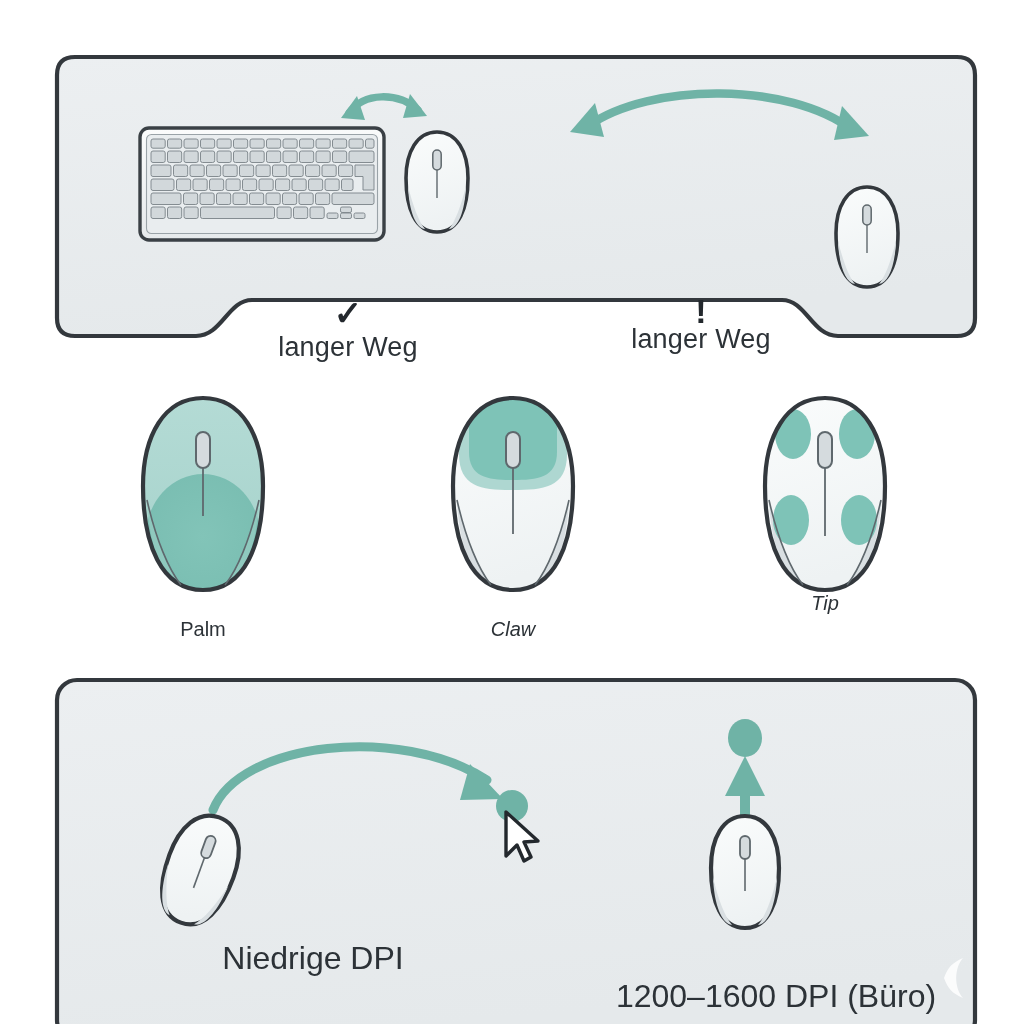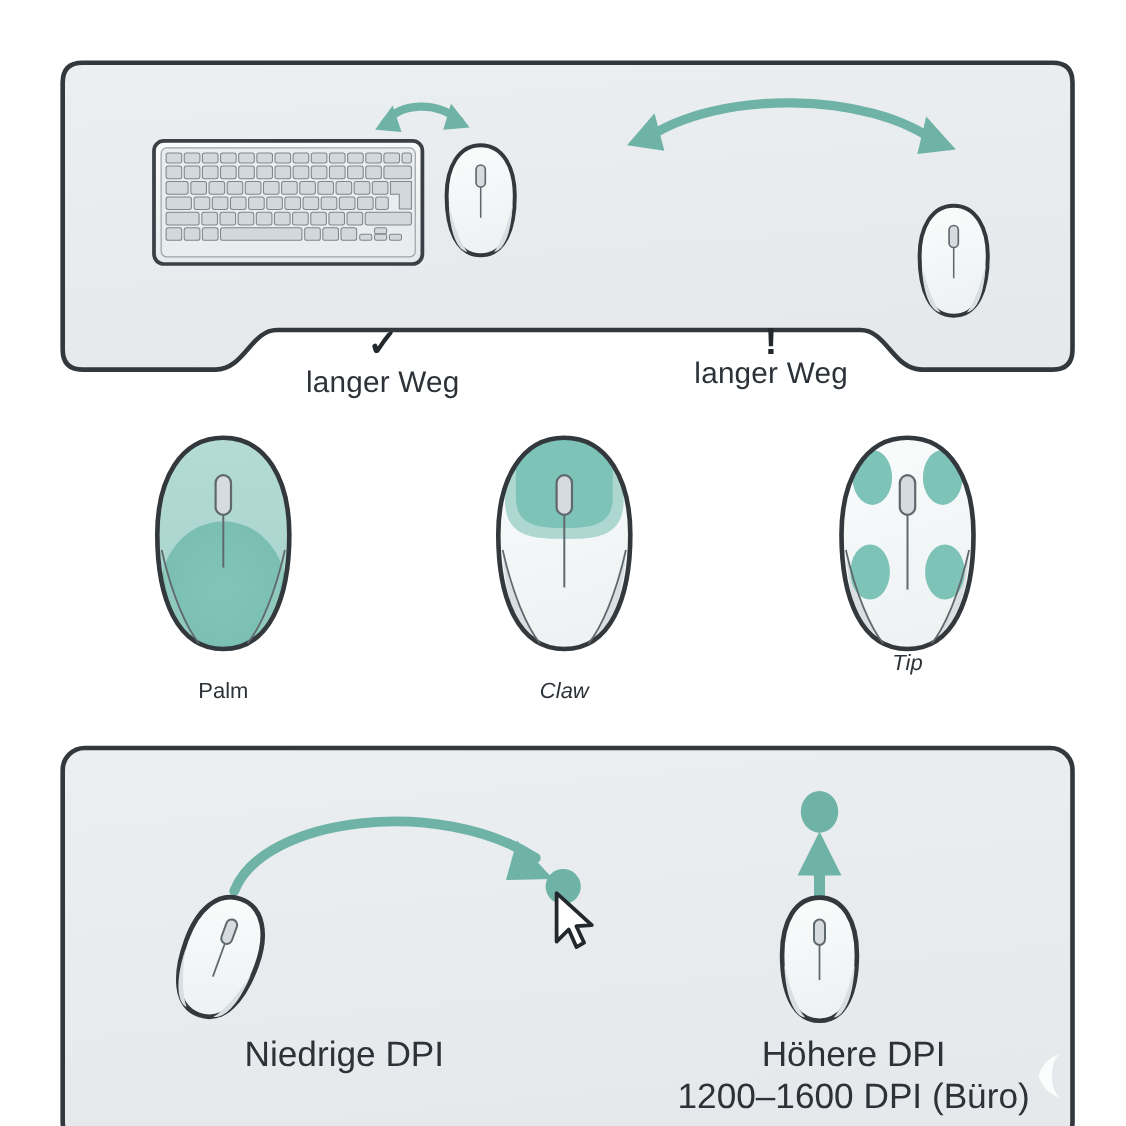--- a/index.html
+++ b/index.html
@@ -323,16 +323,15 @@
   <div class="panel-label center" style="left:348px; top:332px;">langer Weg</div>
 
   <div class="marker" style="left:701px; top:294px;">!</div>
   <div class="panel-label center" style="left:701px; top:324px;">langer Weg</div>
 
   <div class="grip-label" style="left:203px; top:618px;">Palm</div>
   <div class="grip-label" style="left:513px; top:618px;font-style:italic;">Claw</div>
   <div class="grip-label" style="left:825px; top:592px;font-style:italic;">Tip</div>
 
   <div class="dpi-label" style="left:313px; top:936px;">Niedrige DPI</div>
-  <div class="dpi-label" style="left:776px; top:936px;">Höhere DPI</div>
   <div class="dpi-label" style="left:776px; top:974px;">1200–1600 DPI (Büro)</div>
 
 </div>
 
 </body></html>

